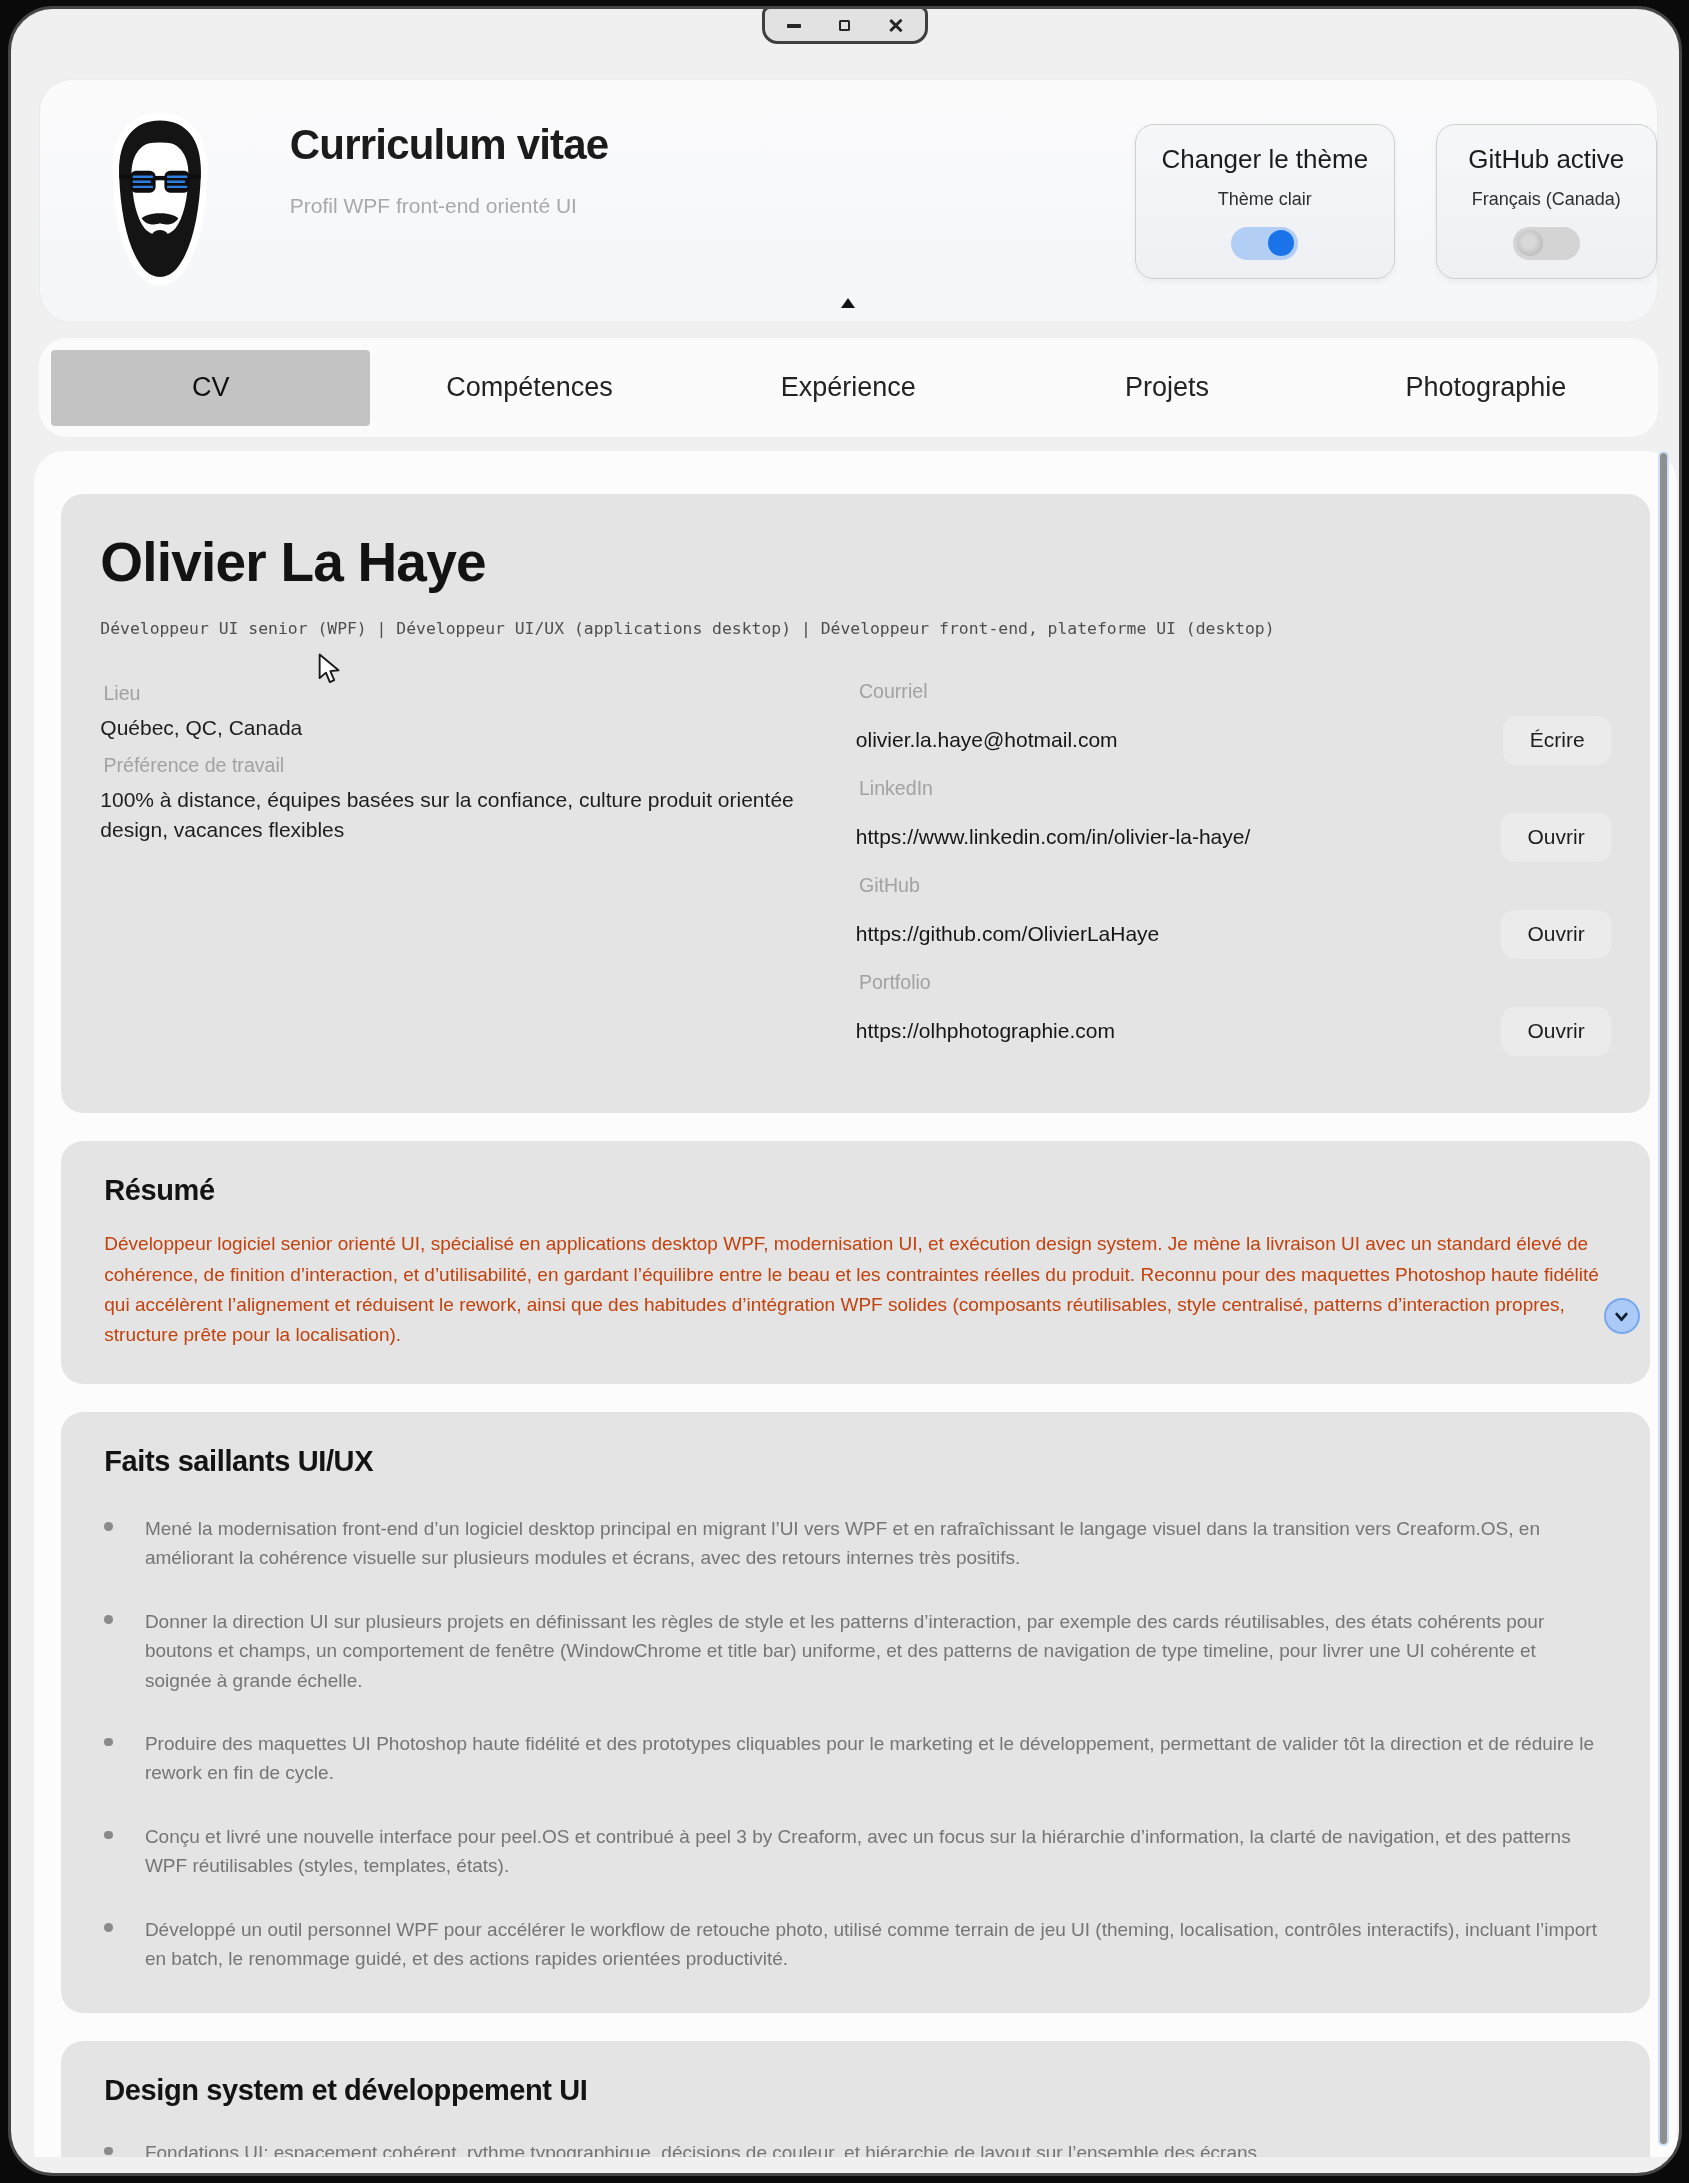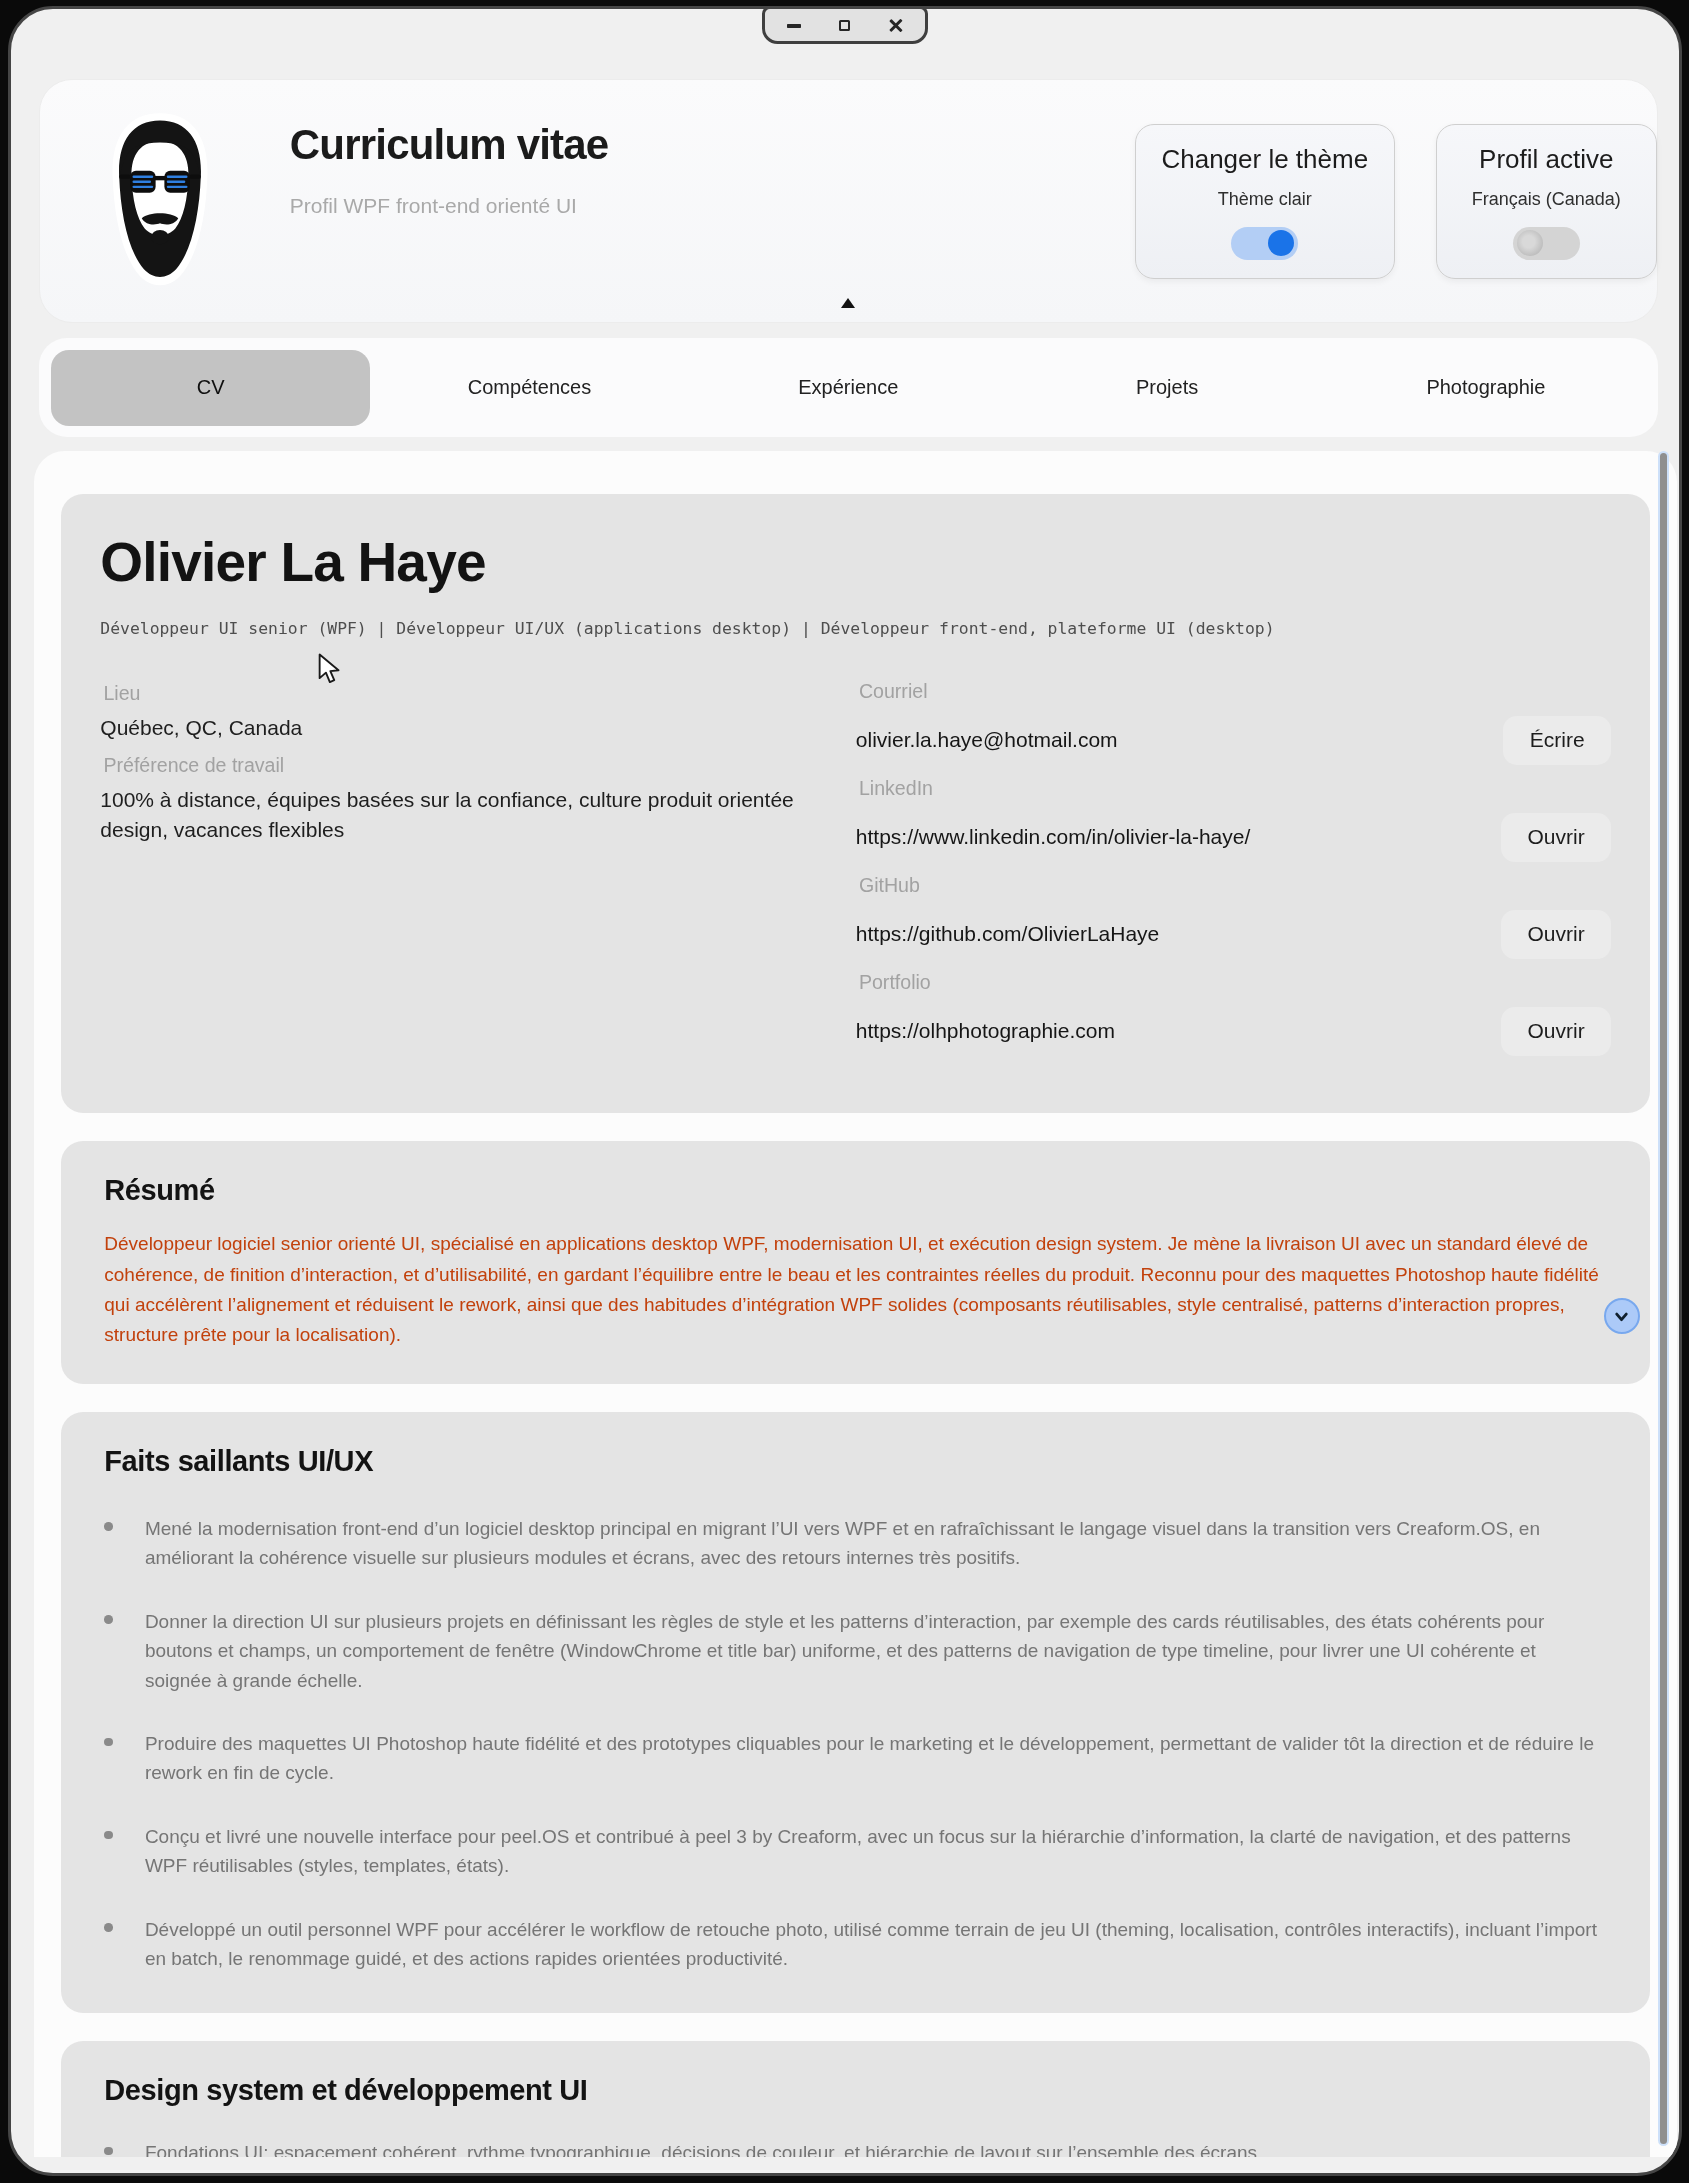--- a/index.html
+++ b/index.html
@@ -39,22 +39,22 @@
   .toggle.on{background:var(--toggle-track-on);}
   .toggle.off{background:var(--toggle-off);}
   .knob{position:absolute;top:3.1px;width:26.6px;height:26.6px;border-radius:50%;}
   .toggle.on .knob{right:3.9px;background:var(--accent);}
   .toggle.off .knob{left:3.9px;background:radial-gradient(circle at 45% 45%,#d9d9d9 30%,#bfbfbf 70%);}
   .collapse-caret{position:absolute;left:50%;bottom:14px;transform:translateX(-50%);width:0;height:0;
     border-left:7.8px solid transparent;border-right:7.8px solid transparent;border-bottom:10.2px solid #121212;}
   
   .tab-card{position:absolute;left:28px;top:329px;width:1619px;height:99px;background:#fbfbfc;
     border-radius:28px;display:flex;align-items:stretch;padding:11.7px 12.5px;}
-  .tab{flex:1;display:flex;align-items:center;justify-content:center;font-size:20px;font-weight:500;
-    color:#222;border-radius:18px;cursor:default;}
+  .tab{flex:1;display:flex;align-items:center;justify-content:center;font-size:27px;font-weight:500;
+    color:#222;border-radius:4px;cursor:default;}
   .tab.selected{background:var(--tab-selected);color:#0f0f0f;}
   
   .content{position:absolute;left:23.5px;top:442px;width:1643px;bottom:16px;background:#fcfcfc;
     border-radius:31px 31px 0 0;padding:43px 27px 0;overflow:hidden;}
   .card{background:var(--card);border-radius:22px;margin-bottom:28px;padding:33px 43px;}
   .identity{padding:19px 39px 45px;}
   .person-name{font-size:55px;font-weight:700;color:#131313;letter-spacing:-0.8px;margin-top:17px;}
   .roles{margin-top:25px;font-family:"DejaVu Sans Mono",monospace;font-size:16.4px;color:#4e4e4e;}
   .id-grid{display:flex;margin-top:31px;}
   .col-left{flex:0 0 50%;padding-right:47px;}
@@ -132,21 +132,21 @@
 
       <div class="mini-card theme-card">
         <div class="mini-title">Changer le thème</div>
         <div class="mini-value">Thème clair</div>
         <div class="toggle on">
             <span class="knob"></span>
           </div>
       </div>
 
       <div class="mini-card lang-card">
-        <div class="mini-title">Profil active</div>
+        <div class="mini-title">GitHub active</div>
         <div class="mini-value">Français (Canada)</div>
         <div class="toggle off">
             <span class="knob"></span>
           </div>
       </div>
 
       <div class="collapse-caret"></div>
     </header>
 
     <nav class="tab-card">

